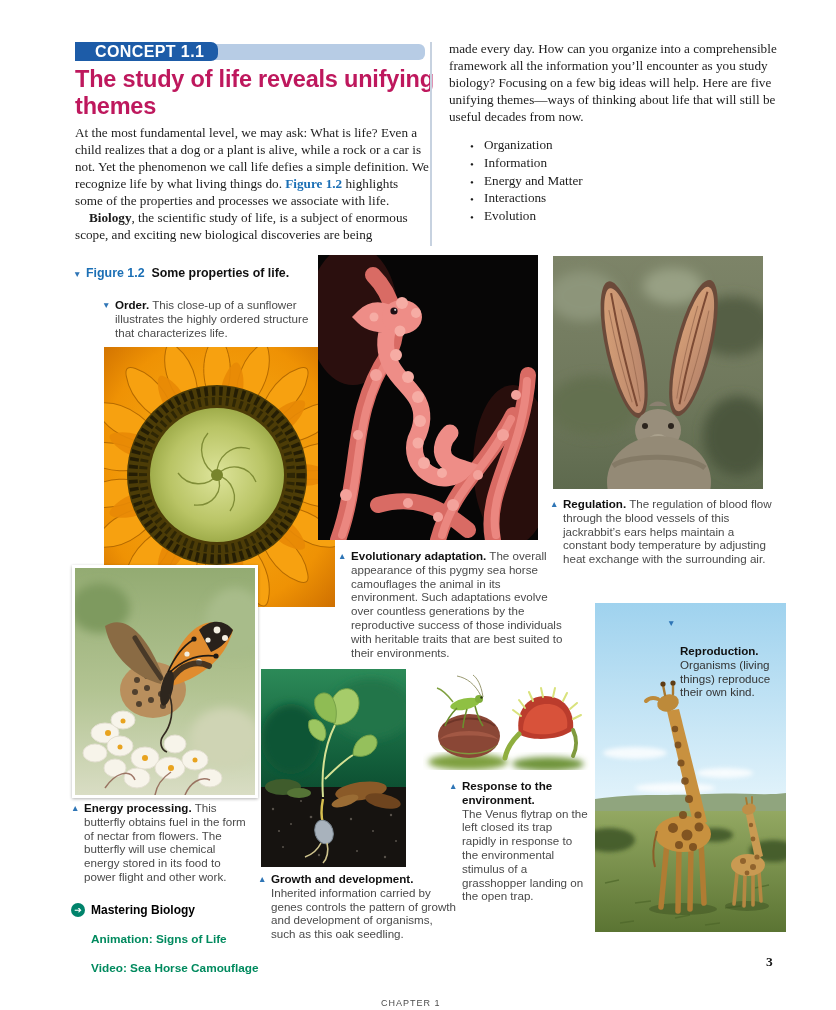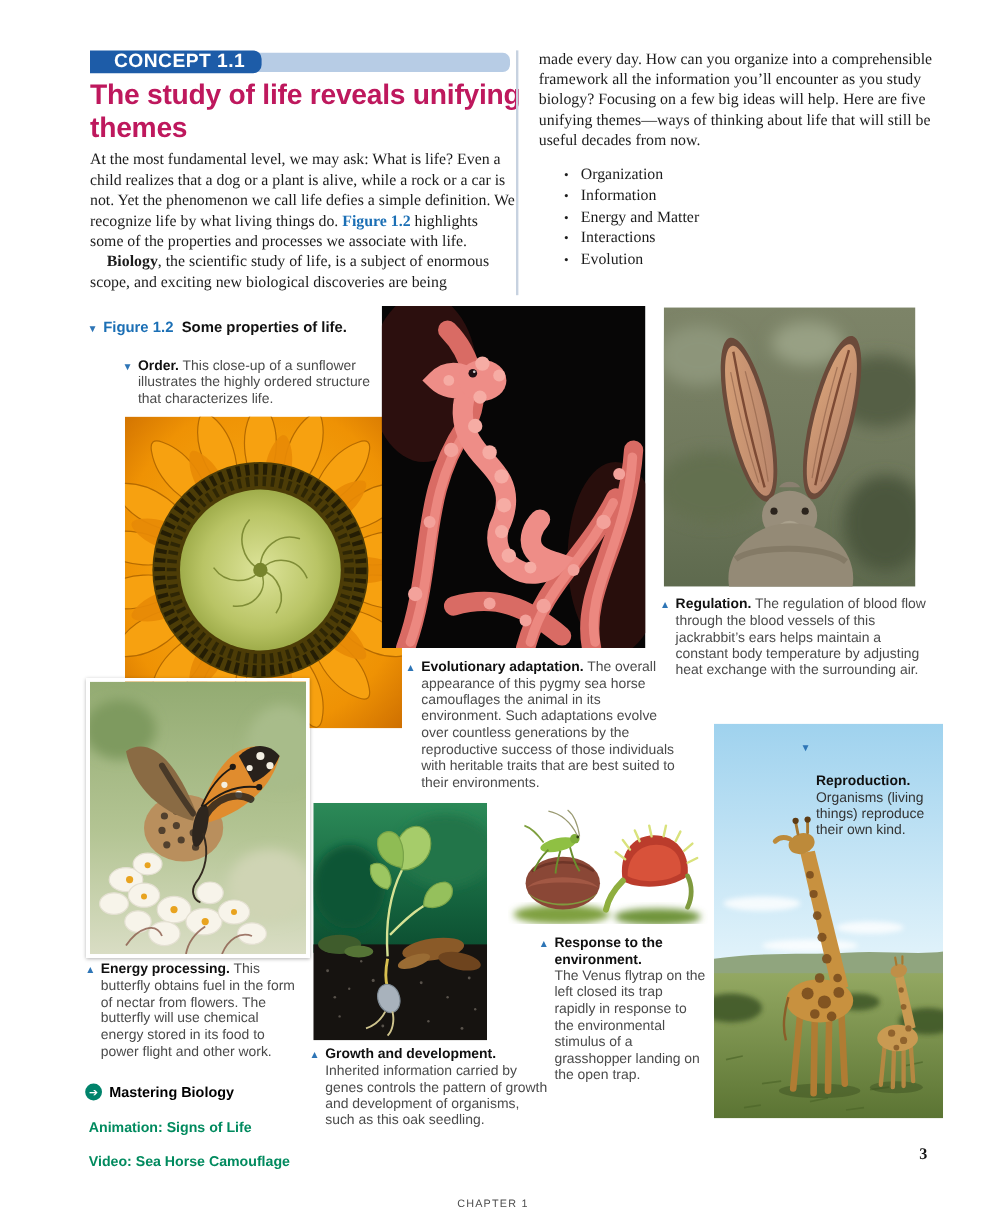--- a/index.html
+++ b/index.html
@@ -49,21 +49,21 @@
   .ph-butterfly{left:72px;top:565px;width:186px;height:233px;z-index:3;border:3px solid #fff;box-shadow:0 1px 3px rgba(0,0,0,.3);box-sizing:border-box;}
   .ph-oak{left:261px;top:669px;width:145px;height:198px;}
   .ph-flytrap{left:423px;top:674px;width:167px;height:96px;}
   .ph-giraffe{left:595px;top:603px;width:191px;height:329px;}
 
   
   .mb{left:71px;top:903px;width:210px;}
   .mb-row{display:flex;align-items:center;}
   .mb-icon{flex:none;width:14px;height:14px;border-radius:50%;background:#00836b;color:#fff;font-size:9px;line-height:14px;text-align:center;margin-right:6px;}
   .mb-head{font-size:12px;font-weight:bold;color:#000000;}
-  .mb-links{margin-left:3px;font-size:11.8px;line-height:14.5px;font-weight:bold;color:#008a5e;white-space:pre-line;}
+  .mb-links{margin-left:20px;font-size:11.8px;line-height:14.5px;font-weight:bold;color:#008a5e;white-space:pre-line;}
 
   
   .footer-label{left:381px;top:978px;font-size:9px;letter-spacing:1px;color:#4c4c4c;margin-top:20px;}
   .footer-title{left:428px;top:954px;font-size:13px;font-weight:bold;color:#161616;}
   .footer-page{left:766px;top:954px;font-size:13.5px;font-weight:bold;color:#161616;}
 </style>
 </head>
 <body>
 
 <div id="page">

